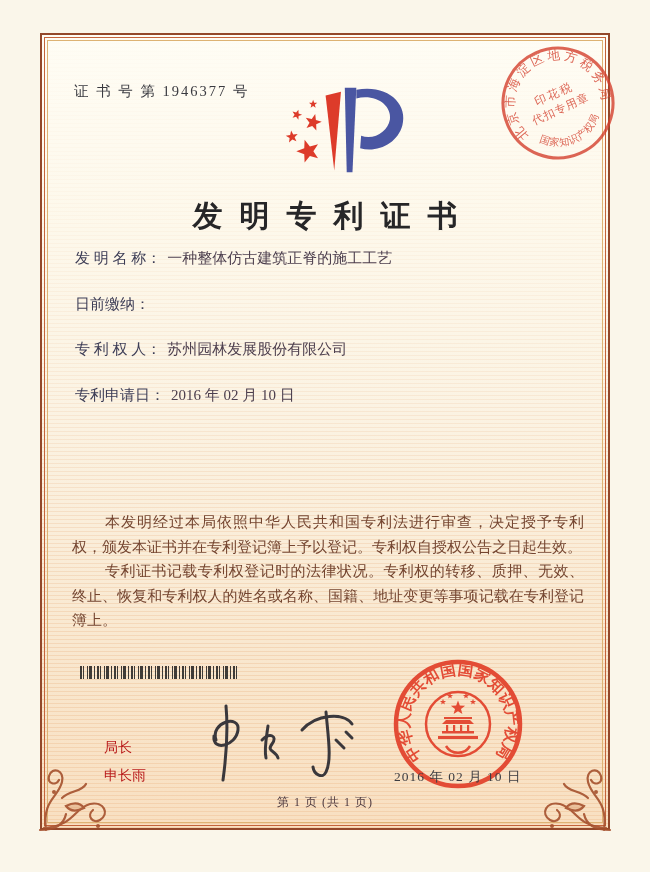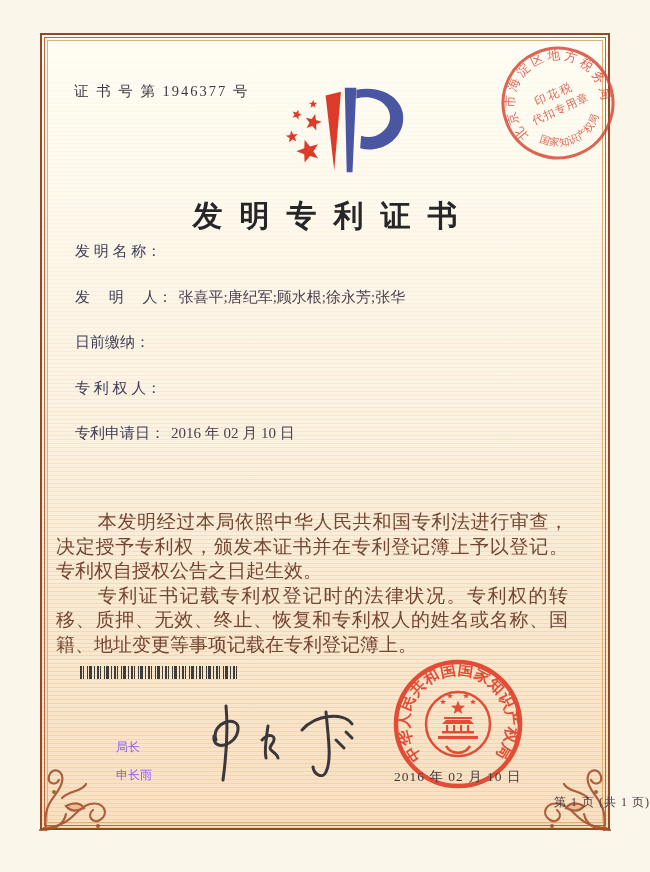--- a/index.html
+++ b/index.html
@@ -28,49 +28,49 @@
   .frame-mid{position:absolute;inset:2px;border:1px solid #c4633a;}
   .frame-inner{position:absolute;inset:2px;border:1px solid #ddb273;}
   .content{position:absolute;inset:0;z-index:2;}
 
   .cert-no{position:absolute;left:74px;top:82px;font-size:14.5px;
     color:#3a3a40;letter-spacing:2px;}
   .logo{position:absolute;left:256px;top:84px;width:168px;height:96px;}
   .title{position:absolute;left:0;right:0;top:176px;text-align:center;
     font-size:30px;font-weight:600;letter-spacing:17px;color:#262628;text-indent:17px;margin-top:20px;}
 
-  .fields{position:absolute;left:75px;top:242px;right:60px;text-align:right;}
+  .fields{position:absolute;left:75px;top:249px;right:60px;text-align:right;}
   .field-row{height:45.5px;font-size:15px;display:flex;align-items:flex-start;}
   .field-label{color:#3c3c55;white-space:pre;margin-right:6px;}
   .field-value{color:#4c3e4d;}
 
-  .body-text{position:absolute;left:56px;top:510px;width:512px;
-    font-size:19px;line-height:24.5px;color:#744530;text-align:justify;}
+  .body-text{position:absolute;left:72px;top:510px;width:512px;
+    font-size:15px;line-height:24.5px;color:#744530;text-align:justify;}
   .body-text p{margin:0;text-indent:2.2em;}
 
   .barcode{position:absolute;left:80px;top:666px;width:160px;height:13px;opacity:.85;
     background:repeating-linear-gradient(90deg,
       #1e1e1e 0 2px, transparent 2px 3px,
       #1e1e1e 3px 4px, transparent 4px 7px,
       #1e1e1e 7px 8px, transparent 8px 9px,
       #1e1e1e 9px 12px, transparent 12px 14px,
       #1e1e1e 14px 15px, transparent 15px 17px);}
 
   .signatory{position:absolute;left:104px;top:733px;
     font-family:"Liberation Sans","DejaVu Sans",sans-serif;
-    font-size:12px;color:#8b5cf6;line-height:28px;margin-left:12px;}
+    font-size:14px;color:#b91c1c;line-height:28px;}
   .signature-svg{position:absolute;left:186px;top:700px;width:185px;height:85px;}
 
   .seal-svg{position:absolute;left:390px;top:656px;width:136px;height:136px;opacity:.92;}
   .seal-date{position:absolute;left:394px;top:768px;font-size:13.5px;color:#3d3d42;
     letter-spacing:1px;z-index:3;}
 
   .stamp-svg{position:absolute;left:497px;top:42px;width:122px;height:122px;opacity:.8;}
 
-  .footer{position:absolute;left:0;right:0;top:794px;text-align:right;
+  .footer{position:absolute;left:0;right:0;top:794px;text-align:center;
     font-size:12px;color:#4e3a40;letter-spacing:1px;}
 
   .flourish{position:absolute;width:96px;height:96px;opacity:.9;}
   .flourish.bl{left:36px;top:736px;}
   .flourish.br{left:518px;top:736px;transform:scaleX(-1);}
 </style>
 </head>
 <body>
 
 <svg width="0" height="0" style="position:absolute" aria-hidden="true">
@@ -104,30 +104,28 @@
       <polygon points="90,4 102,4 98,92 92,92"></polygon>
       <path d="M102,6 C134,0 156,20 150,43 C145,62 124,72 106,67 L107,54 C121,59 135,49 137,37 C139,22 122,10 102,15 Z"></path>
     </g>
   </svg>
 
   <div class="title">发明专利证书</div>
 
   <div class="fields">
     <div class="field-row">
       <span class="field-label">发 明 名 称：</span>
-    </div>
-    <div class="field-row">
-      <span class="field-label">发　 明　 人：</span>
-      <span class="field-value">张喜平;唐纪军;顾水根;徐永芳;张华</span>
+      <span class="field-value">一种整体仿古建筑正脊的施工工艺</span>
     </div>
     <div class="field-row">
       <span class="field-label">日前缴纳：</span>
     </div>
     <div class="field-row">
       <span class="field-label">专 利 权 人：</span>
+      <span class="field-value">苏州园林发展股份有限公司</span>
     </div>
     <div class="field-row">
       <span class="field-label">专利申请日：</span>
       <span class="field-value">2016 年 02 月 10 日</span>
     </div>
   </div>
 
   <div class="body-text">
     <p>本发明经过本局依照中华人民共和国专利法进行审查，决定授予专利权，颁发本证书并在专利登记簿上予以登记。专利权自授权公告之日起生效。</p>
     <p>专利证书记载专利权登记时的法律状况。专利权的转移、质押、无效、终止、恢复和专利权人的姓名或名称、国籍、地址变更等事项记载在专利登记簿上。</p>

